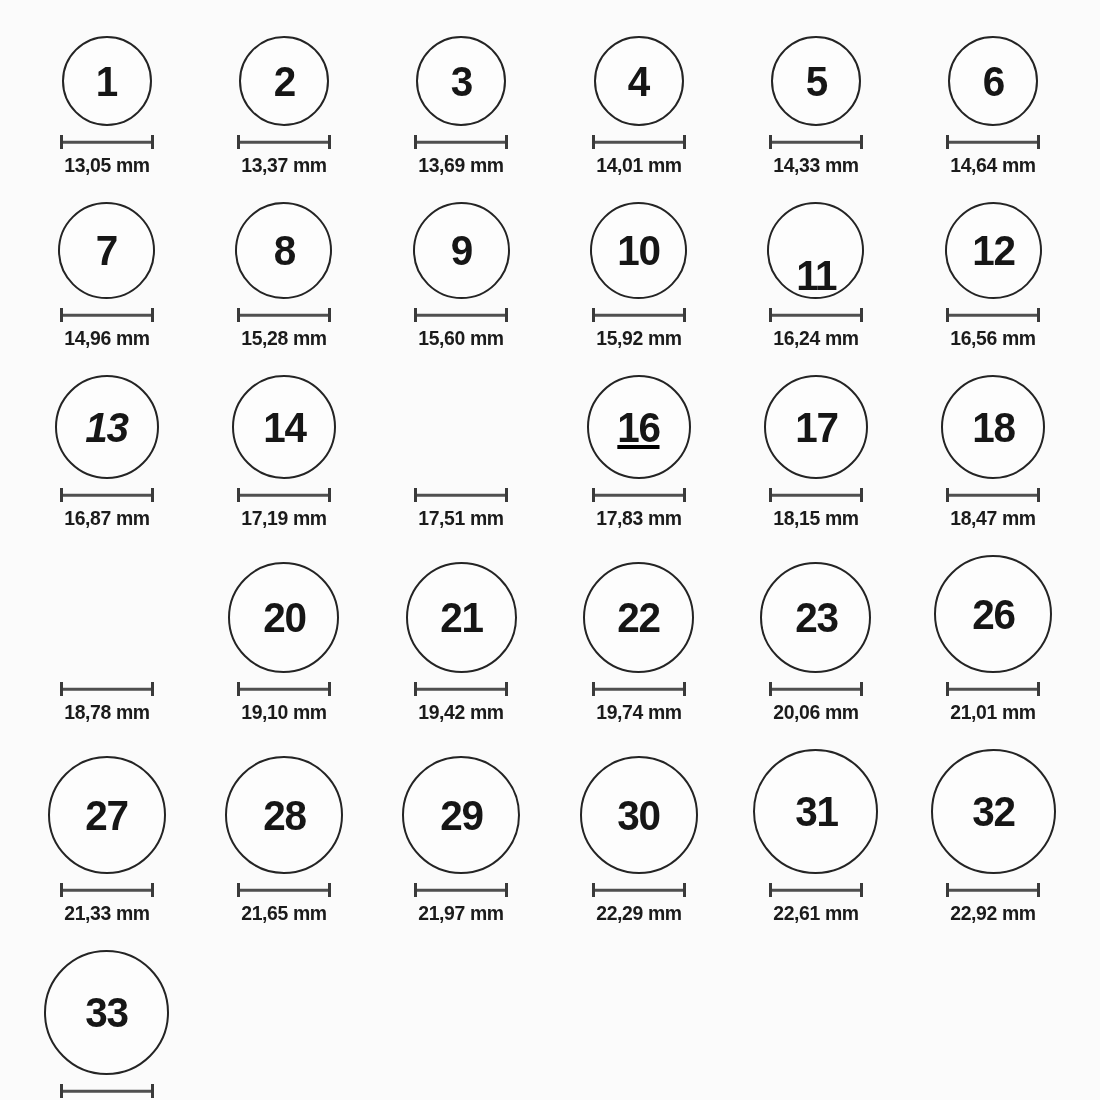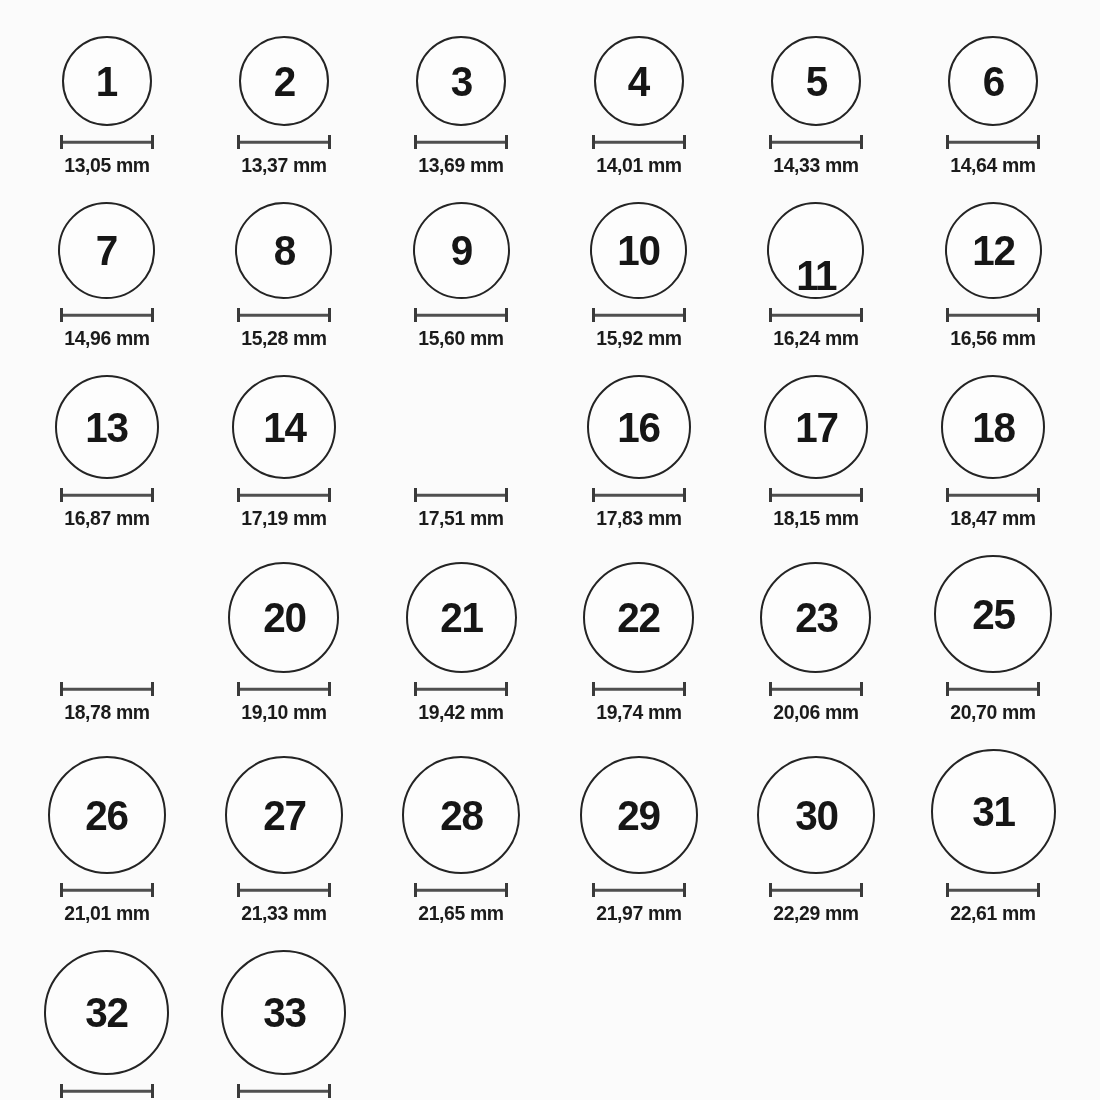--- a/index.html
+++ b/index.html
@@ -172,21 +172,21 @@
     <div class="size-cell">
       <div class="ring-circle" style="width: 97px; height: 97px;">
         <span class="ring-number">12</span>
       </div>
       <div class="ruler">
         <div class="ruler-line"></div>
       </div>
       <div class="diameter-label">16,56 mm</div>
     </div>
     <div class="size-cell">
-      <div class="ring-circle" style="width: 104px; height: 104px;">
+      <div class="ring-circle" style="width: 104px; height: 104px; font-style: italic;">
         <span class="ring-number">13</span>
       </div>
       <div class="ruler">
         <div class="ruler-line"></div>
       </div>
       <div class="diameter-label">16,87 mm</div>
     </div>
     <div class="size-cell">
       <div class="ring-circle" style="width: 104px; height: 104px;">
         <span class="ring-number">14</span>
@@ -196,21 +196,21 @@
       </div>
       <div class="diameter-label">17,19 mm</div>
     </div>
     <div class="size-cell">
       <div class="ruler">
         <div class="ruler-line"></div>
       </div>
       <div class="diameter-label">17,51 mm</div>
     </div>
     <div class="size-cell">
-      <div class="ring-circle" style="width: 104px; height: 104px;">
+      <div class="ring-circle" style="width: 104px; height: 104px; text-decoration: underline;">
         <span class="ring-number">16</span>
       </div>
       <div class="ruler">
         <div class="ruler-line"></div>
       </div>
       <div class="diameter-label">17,83 mm</div>
     </div>
     <div class="size-cell">
       <div class="ring-circle" style="width: 104px; height: 104px;">
         <span class="ring-number">17</span>
@@ -263,29 +263,20 @@
       <div class="diameter-label">19,74 mm</div>
     </div>
     <div class="size-cell">
       <div class="ring-circle" style="width: 111px; height: 111px;">
         <span class="ring-number">23</span>
       </div>
       <div class="ruler">
         <div class="ruler-line"></div>
       </div>
       <div class="diameter-label">20,06 mm</div>
-    </div>
-    <div class="size-cell">
-      <div class="ring-circle" style="width: 118px; height: 118px;">
-        <span class="ring-number">25</span>
-      </div>
-      <div class="ruler">
-        <div class="ruler-line"></div>
-      </div>
-      <div class="diameter-label">20,70 mm</div>
     </div>
     <div class="size-cell">
       <div class="ring-circle" style="width: 118px; height: 118px;">
         <span class="ring-number">26</span>
       </div>
       <div class="ruler">
         <div class="ruler-line"></div>
       </div>
       <div class="diameter-label">21,01 mm</div>
     </div>

